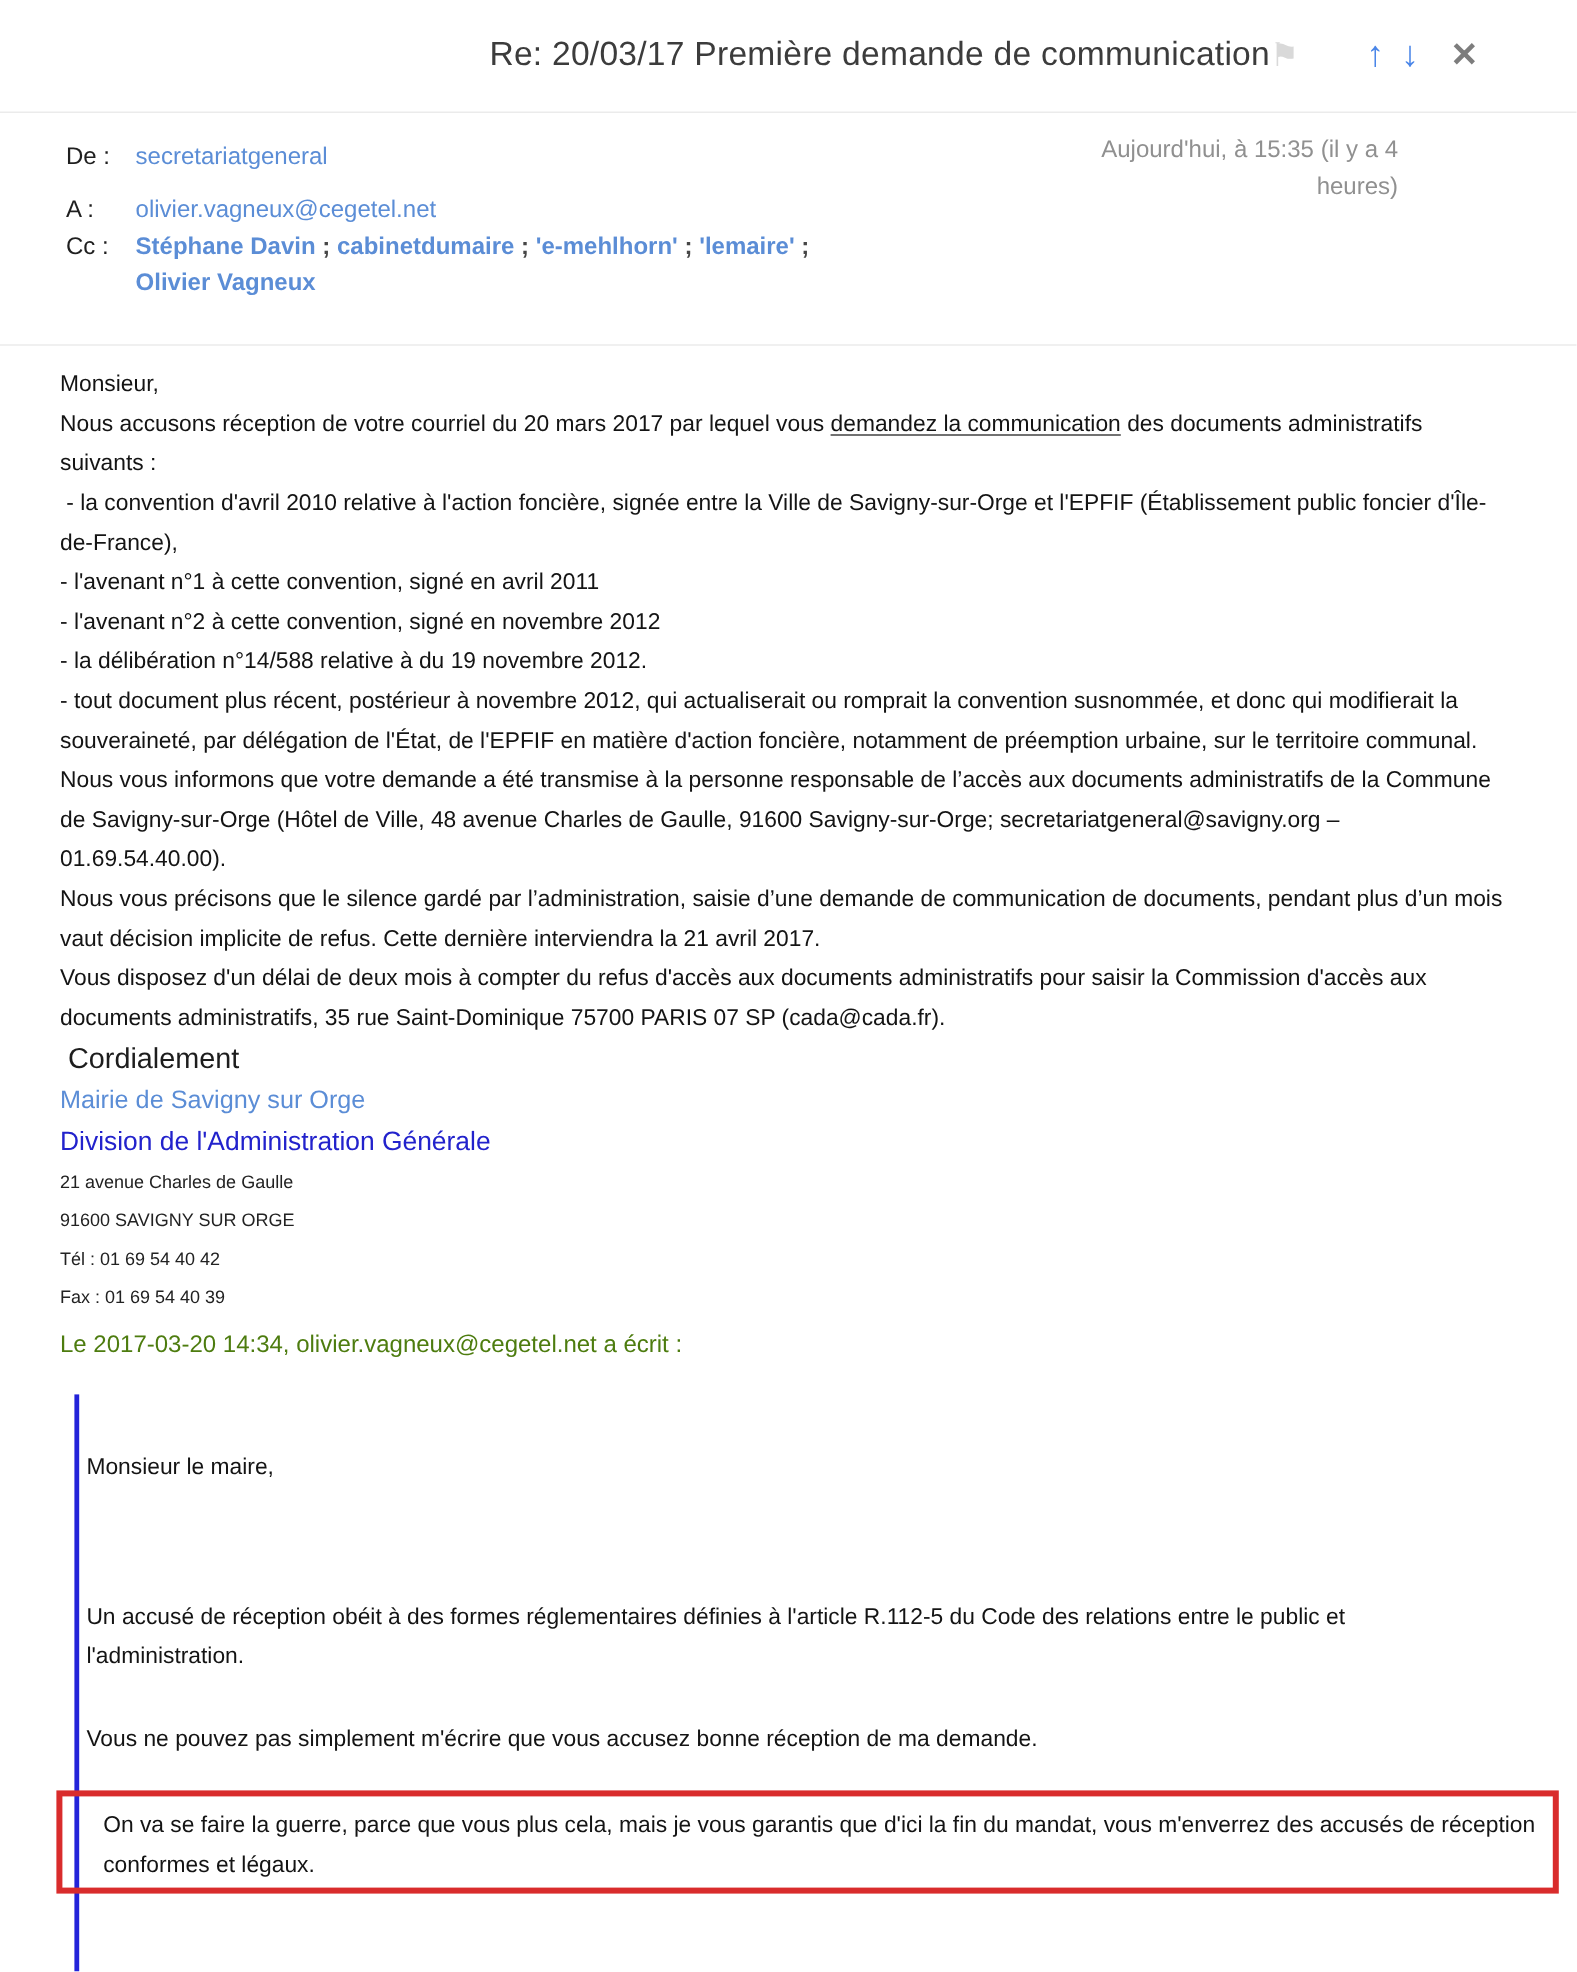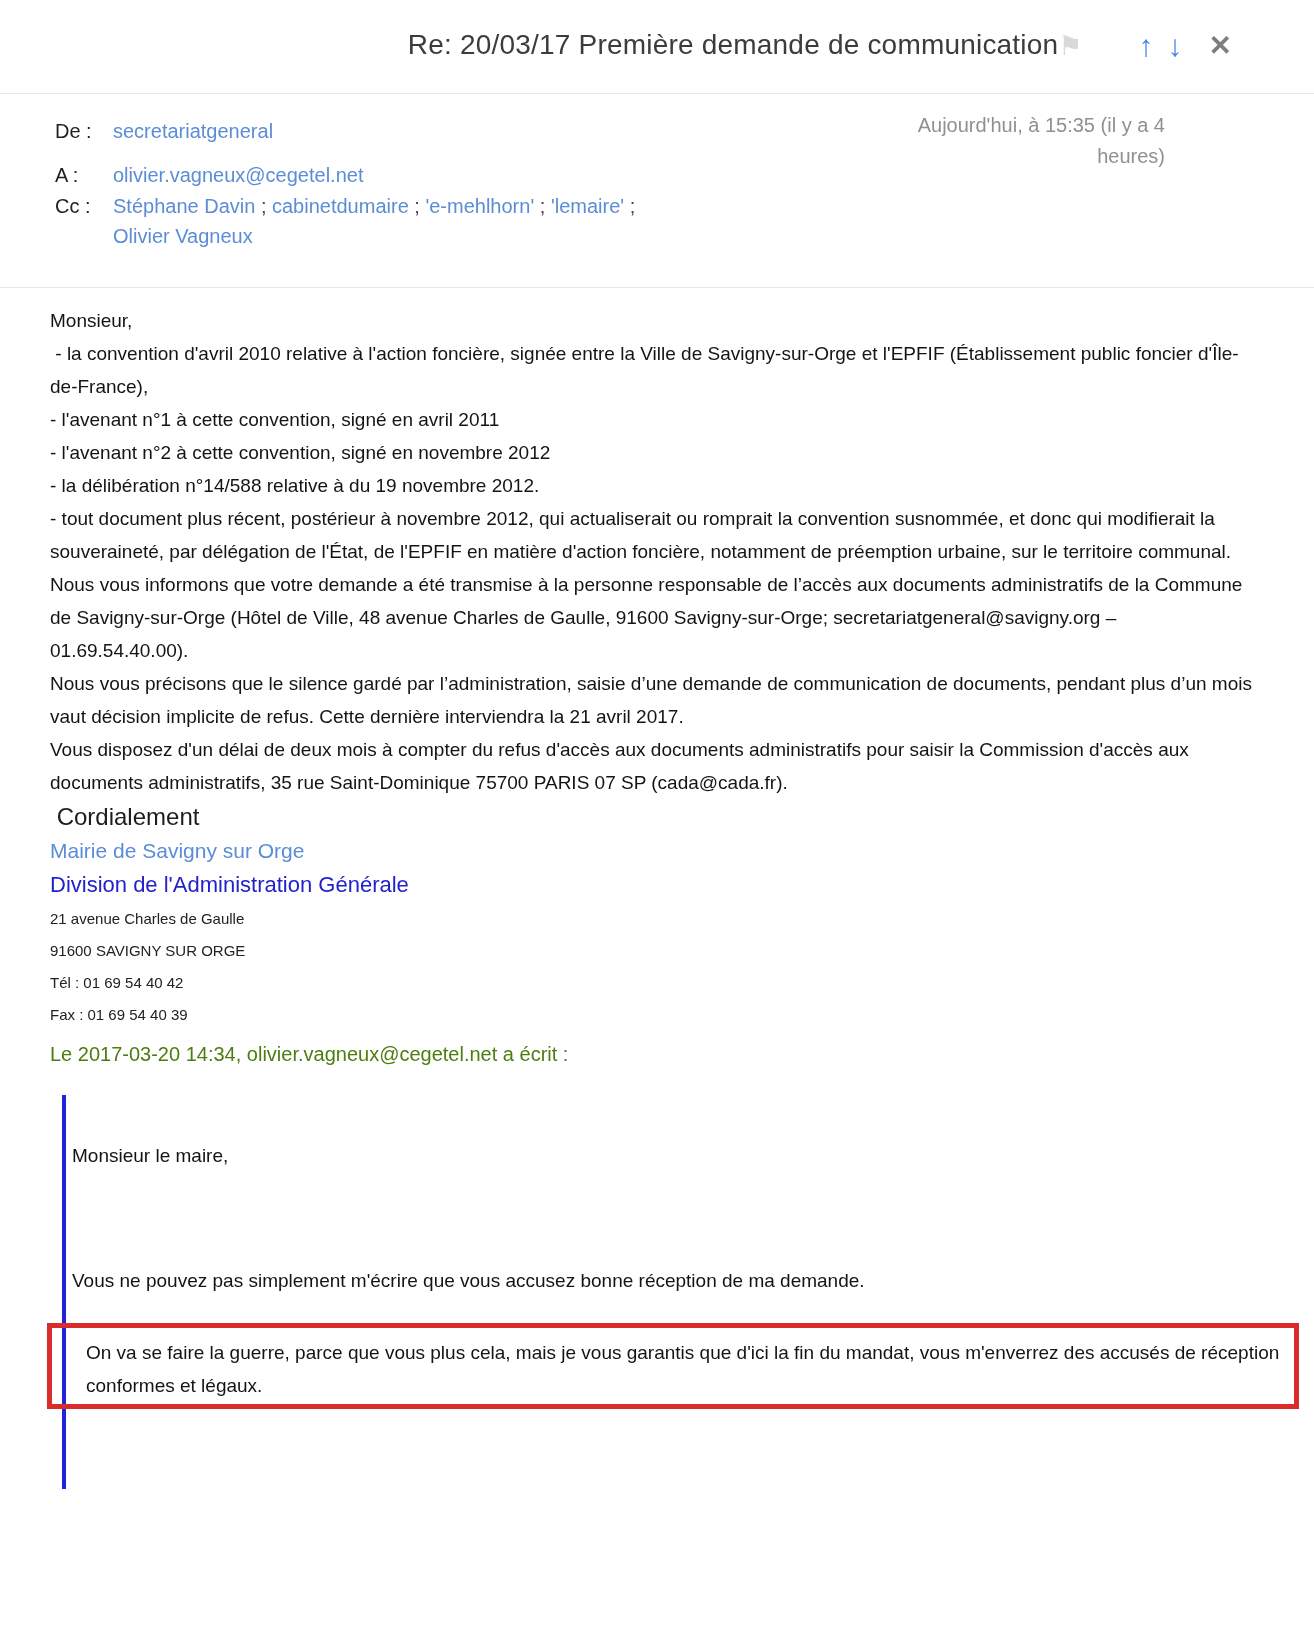--- a/index.html
+++ b/index.html
@@ -35,21 +35,21 @@
     display:flex;justify-content:flex-start;
     padding:22px 149px 36px 55px;
   }
   .headers-left{flex:1;font-size:20px;line-height:30px;}
   .hrow{display:flex;}
   .hrow.from-row{margin-bottom:14px;}
   .hrow.to-row{margin-bottom:1px;}
   .hlabel{width:58px;flex-shrink:0;color:#1f1f1f;}
   .hlink{color:#5b8dd6;text-decoration:none;cursor:pointer;}
   .ccsep{color:#474747;}
-  .cc-links{max-width:700px;}
+  .cc-links{max-width:700px;font-weight:bold;}
   .date{
     flex-shrink:0;width:320px;text-align:right;
     color:#909090;font-size:20px;line-height:31px;margin-top:-6px;
   }
   
   .email-body{
     box-sizing:border-box;
     padding:16px 58px 0 50px;
     font-size:19px;line-height:33px;color:#141414;
   }
@@ -112,20 +112,21 @@
         <span class="hlabel">Cc :</span>
         <span class="cc-links"><a class="hlink">Stéphane Davin</a><span class="ccsep"> ; </span><a class="hlink">cabinetdumaire</a><span class="ccsep"> ; </span><a class="hlink">'e-mehlhorn'</a><span class="ccsep"> ; </span><a class="hlink">'lemaire'</a><span class="ccsep"> ;</span><br><a class="hlink">Olivier Vagneux</a></span>
       </div>
     </div>
     <div class="date">Aujourd'hui, à 15:35 (il y a 4 heures)</div>
   </section>
   <div class="sep"></div>
 
   <main class="email-body">
     <p>Monsieur,</p>
+    <p><span>Nous accusons réception de votre courriel du 20 mars 2017 par lequel vous </span><span class="u">demandez la communication</span><span> des documents administratifs suivants :</span></p>
     <p> - la convention d'avril 2010 relative à l'action foncière, signée entre la Ville de Savigny-sur-Orge et l'EPFIF (Établissement public foncier d'Île-de-France),</p>
     <p>- l'avenant n°1 à cette convention, signé en avril 2011</p>
     <p>- l'avenant n°2 à cette convention, signé en novembre 2012</p>
     <p>- la délibération n°14/588 relative à du 19 novembre 2012.</p>
     <p>- tout document plus récent, postérieur à novembre 2012, qui actualiserait ou romprait la convention susnommée, et donc qui modifierait la souveraineté, par délégation de l'État, de l'EPFIF en matière d'action foncière, notamment de préemption urbaine, sur le territoire communal.</p>
     <p>Nous vous informons que votre demande a été transmise à la personne responsable de l’accès aux documents administratifs de la Commune de Savigny-sur-Orge (Hôtel de Ville, 48 avenue Charles de Gaulle, 91600 Savigny-sur-Orge; secretariatgeneral@savigny.org – 01.69.54.40.00).</p>
     <p>Nous vous précisons que le silence gardé par l’administration, saisie d’une demande de communication de documents, pendant plus d’un mois vaut décision implicite de refus. Cette dernière interviendra la 21 avril 2017.</p>
     <p>Vous disposez d'un délai de deux mois à compter du refus d'accès aux documents administratifs pour saisir la Commission d'accès aux documents administratifs, 35 rue Saint-Dominique 75700 PARIS 07 SP (cada@cada.fr).</p>
     <p class="closing"> Cordialement</p>
 
@@ -134,18 +135,19 @@
     <p class="sig-small">21 avenue Charles de Gaulle</p>
     <p class="sig-small">91600 SAVIGNY SUR ORGE</p>
     <p class="sig-small">Tél : 01 69 54 40 42</p>
     <p class="sig-small">Fax : 01 69 54 40 39</p>
 
     <p class="quote-intro">Le 2017-03-20 14:34, olivier.vagneux@cegetel.net a écrit :</p>
 
     <blockquote class="quote">
       <span class="quote-border"></span>
       <p class="q-salutation">Monsieur le maire,</p>
+      <p class="q-p1">Un accusé de réception obéit à des formes réglementaires définies à l'article R.112-5 du Code des relations entre le public et l'administration.</p>
       <p class="q-p2">Vous ne pouvez pas simplement m'écrire que vous accusez bonne réception de ma demande.</p>
       <p class="q-highlight">On va se faire la guerre, parce que vous plus cela, mais je vous garantis que d'ici la fin du mandat, vous m'enverrez des accusés de réception conformes et légaux.</p>
     </blockquote>
   </main>
 
 </div>
 
 </body></html>

